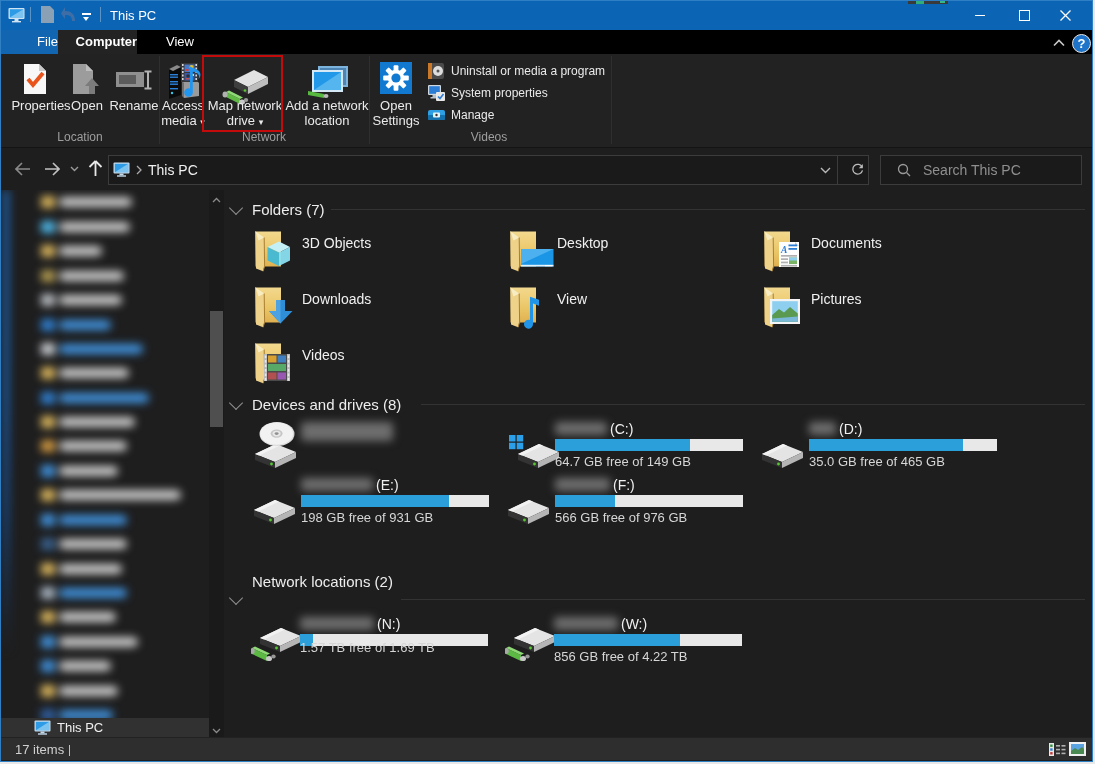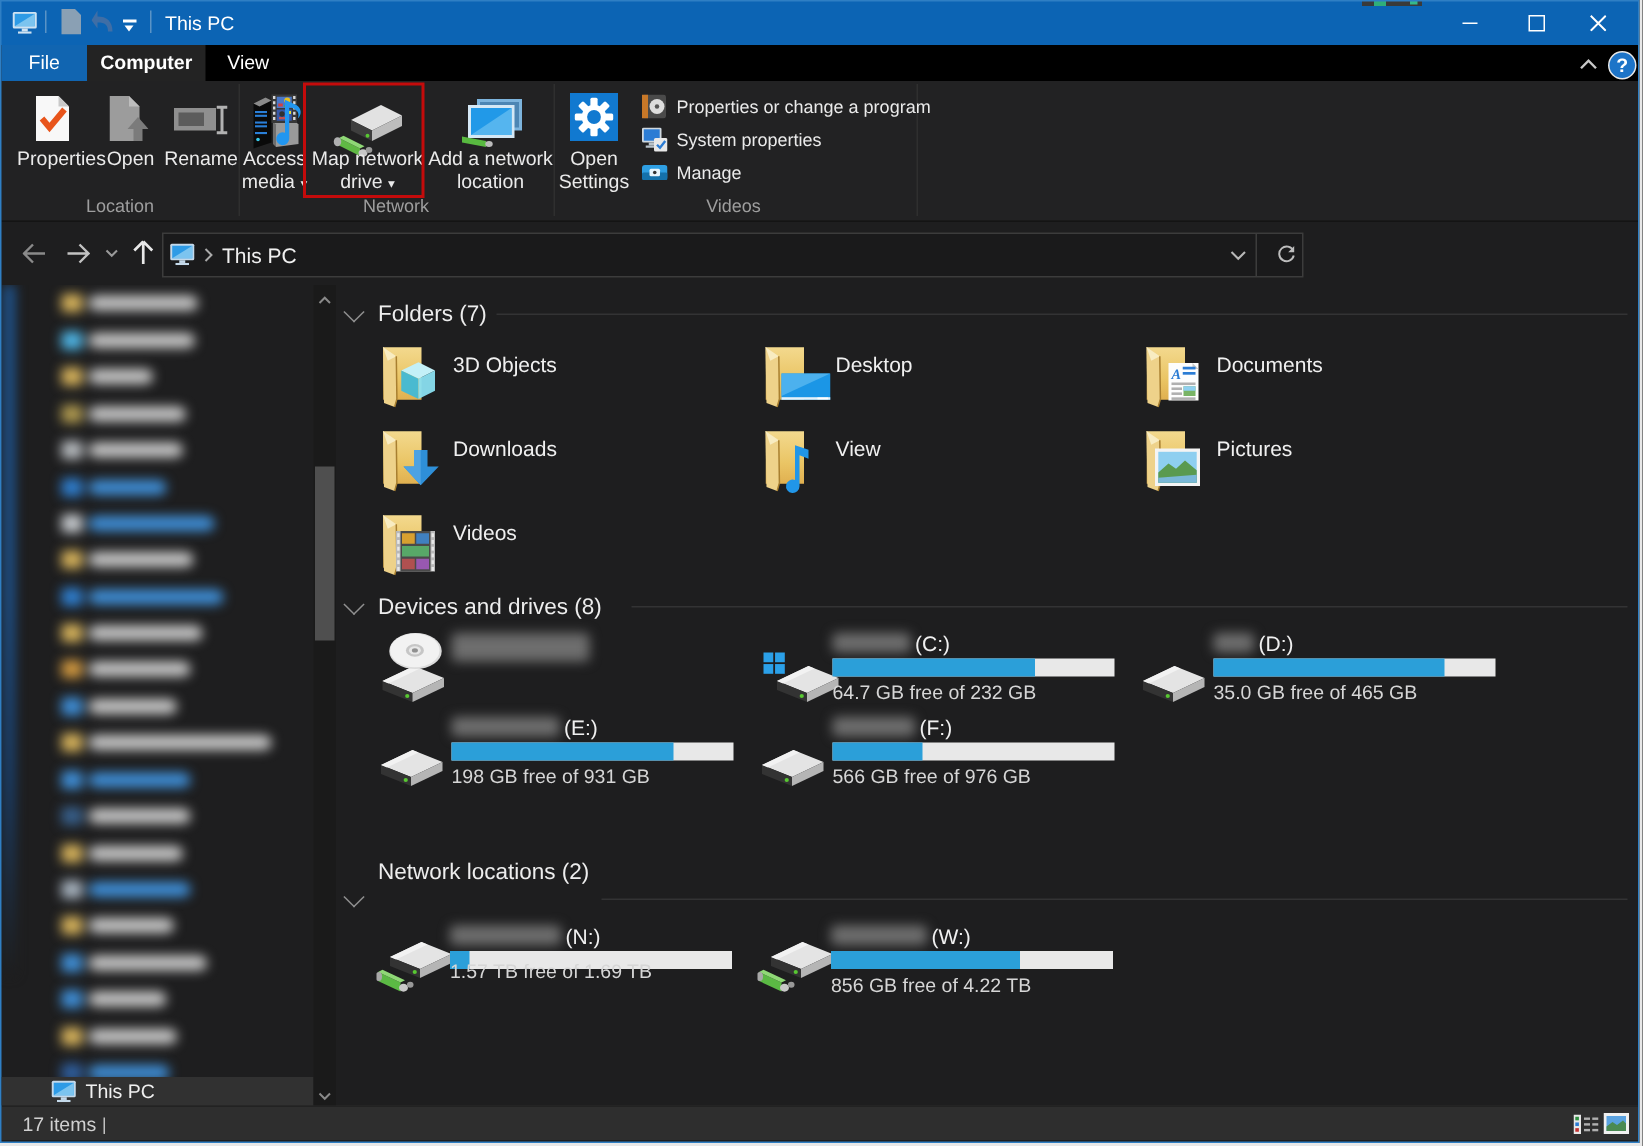--- a/index.html
+++ b/index.html
@@ -6,21 +6,21 @@
 body{width:1095px;height:764px;background:#e8e8e8;font-family:"Liberation Sans",sans-serif;position:relative;overflow:hidden}
 #win{position:absolute;left:0;top:0;width:1093px;height:762px;background:#1e1e1f;overflow:hidden}
 .abs{position:absolute}
 
 #titlebar{position:absolute;left:0;top:0;width:1093px;height:30px;background:#0c64b4}
 #titlebar .ttext{position:absolute;left:110px;top:8px;color:#fff;font-size:13px}
 .tsep{position:absolute;top:7px;width:1px;height:15px;background:#5a93c6}
 .capbtn{position:absolute;top:0;width:46px;height:30px}
 
 #tabrow{position:absolute;left:1px;top:30px;width:1091px;height:24px;background:#000}
-.tab{position:absolute;top:0;height:24px;color:#fff;font-size:13px;text-align:center;line-height:24px}
+.tab{position:absolute;top:0;height:24px;color:#fff;font-size:13px;text-align:right;line-height:24px}
 #tab-file{left:0;width:57px;background:#1165b1}
 #tab-computer{left:57px;width:79px;background:#232323;font-weight:bold}
 #tab-view{left:136px;width:57px}
 
 #ribbon{position:absolute;left:1px;top:54px;width:1091px;height:93px;background:#222223}
 .rsep{position:absolute;top:2px;width:1px;height:88px;background:#2f2f2f}
 .rlabel{position:absolute;top:76px;font-size:12px;color:#9e9e9e;text-align:center}
 .rbtn-label{position:absolute;font-size:13px;color:#eaeaea;text-align:center;line-height:15px}
 .smalltext{position:absolute;font-size:12px;color:#eaeaea}
 
@@ -224,21 +224,21 @@
     <circle cx="16" cy="16" r="4.6" fill="#1179d0"></circle>
   </svg>
   <div class="rbtn-label" style="left:365px;top:44px;width:60px">Open<br>Settings</div>
 
   <svg class="abs" style="left:427px;top:9px" width="16" height="16" viewBox="0 0 16 16">
     <rect width="16" height="16" rx="2" fill="#4a4a4a"></rect>
     <rect x="0" y="0" width="4" height="16" fill="#c87828"></rect>
     <circle cx="10" cy="8" r="5" fill="#ddd"></circle>
     <circle cx="10" cy="8" r="1.5" fill="#555"></circle>
   </svg>
-  <div class="smalltext" style="left:450px;top:10px">Properties or change a program</div>
+  <div class="smalltext" style="left:450px;top:10px">Uninstall or media a program</div>
   <svg class="abs" style="left:427px;top:31px" width="17" height="17" viewBox="0 0 17 17">
     <rect x="0" y="0" width="13" height="10" rx="1" fill="#cfd8df"></rect>
     <rect x="1.2" y="1.2" width="10.6" height="7.6" fill="#2b7cd4"></rect>
     <rect x="4.5" y="10" width="4" height="2" fill="#b8c2ca"></rect>
     <rect x="2.5" y="12" width="8" height="1.5" fill="#b8c2ca"></rect>
     <rect x="8" y="7" width="9" height="9" rx="1" fill="#e8e8e8"></rect>
     <path d="M10 11.5 L12 13.5 L15.5 9" stroke="#2b7cd4" stroke-width="1.6" fill="none"></path>
   </svg>
   <div class="smalltext" style="left:450px;top:32px">System properties</div>
   <svg class="abs" style="left:427px;top:53px" width="17" height="16" viewBox="0 0 17 16">
@@ -278,20 +278,27 @@
         </svg>
     <div class="abs" style="left:39px;top:6px;font-size:14px;color:#f0f0f0">This PC</div>
     <svg class="abs" style="left:711px;top:11px" width="11" height="7" viewBox="0 0 11 7">
           <path d="M1 1 L5.5 5.5 L10 1" stroke="#b8b8b8" stroke-width="1.4" fill="none"></path>
         </svg>
     <div class="abs" style="left:728px;top:0;width:1px;height:28px;background:#3c3c3c"></div>
     <svg class="abs" style="left:742px;top:7px" width="13" height="13" viewBox="0 0 13 13">
       <path d="M 11.2 4.2 A 4.9 4.9 0 1 0 11.5 7.4" stroke="#bdbdbd" stroke-width="1.3" fill="none"></path>
       <path d="M11.8 1 L11.8 5.2 L7.8 5.2 Z" fill="#bdbdbd"></path>
     </svg>
+  </div>
+  <div id="searchbox">
+    <svg class="abs" style="left:16px;top:7px" width="14" height="14" viewBox="0 0 14 14">
+          <circle cx="6" cy="6" r="4.5" stroke="#9a9a9a" stroke-width="1.3" fill="none"></circle>
+          <path d="M9.5 9.5 L13 13" stroke="#9a9a9a" stroke-width="1.3"></path>
+        </svg>
+    <div class="abs" style="left:42px;top:6px;font-size:14px;color:#8f8f8f">Search This PC</div>
   </div>
 </div>
 
 <div id="content">
   <div id="sidebar">
         <div style="position: absolute; left: 1px; top: 0px; width: 8px; height: 460px; background: linear-gradient(rgb(31, 85, 144), rgb(30, 82, 140) 45%, rgb(26, 63, 107) 72%, rgb(30, 30, 31)); filter: blur(4px);"></div>
         <div class="srow" style="left: 38px; top: 5px; width: 180px; height: 14px;">
           <div class="sic" style="left: 2px; top: 1px; background: rgb(216, 180, 92);"></div>
           <div class="stx" style="left: 20px; top: 1.5px; width: 73.44px; background: rgb(200, 200, 200);"></div>
         </div>
@@ -538,21 +545,21 @@
             <rect x="9.7" y="4" width="6.5" height="6.5" fill="#2ba0e8"></rect>
             <rect x="2" y="11.7" width="6.5" height="6.5" fill="#2ba0e8"></rect>
             <rect x="9.7" y="11.7" width="6.5" height="6.5" fill="#2ba0e8"></rect>
           </g>
         </svg>
         <div class="blur" style="left:554px;top:232px;width:52px;height:13px;background:#6e6e6e"></div>
         <div class="tname" style="left:609px;top:231px">(C:)</div>
         <div class="dbar" style="left:554px;top:249px">
           <div class="dfill" style="width:135px"></div>
         </div>
-        <div class="dfree" style="left:554px;top:264px">64.7 GB free of 232 GB</div>
+        <div class="dfree" style="left:554px;top:264px">64.7 GB free of 149 GB</div>
         <svg class="abs" width="44" height="28" viewBox="0 0 44 28" style="left:760px;top:251px">
           <path d="M1 13 L22 3 L42 11 L21 21 Z" fill="#e4e4e4"></path>
           <path d="M1 13 L21 21 L21 27 L1 19 Z" fill="#333"></path>
           <path d="M21 27 L21 21 L42 11 L42 17 Z" fill="#b5b5b5"></path>
           <path d="M22 3 L26 4.6 L5 14.6 L1 13 Z" fill="#f2f2f2"></path>
           <circle cx="17.5" cy="23" r="1.4" fill="#58c832"></circle>
         </svg>
         <div class="blur" style="left:808px;top:232px;width:27px;height:13px;background:#6e6e6e"></div>
         <div class="tname" style="left:838px;top:231px">(D:)</div>
         <div class="dbar" style="left:808px;top:249px">

